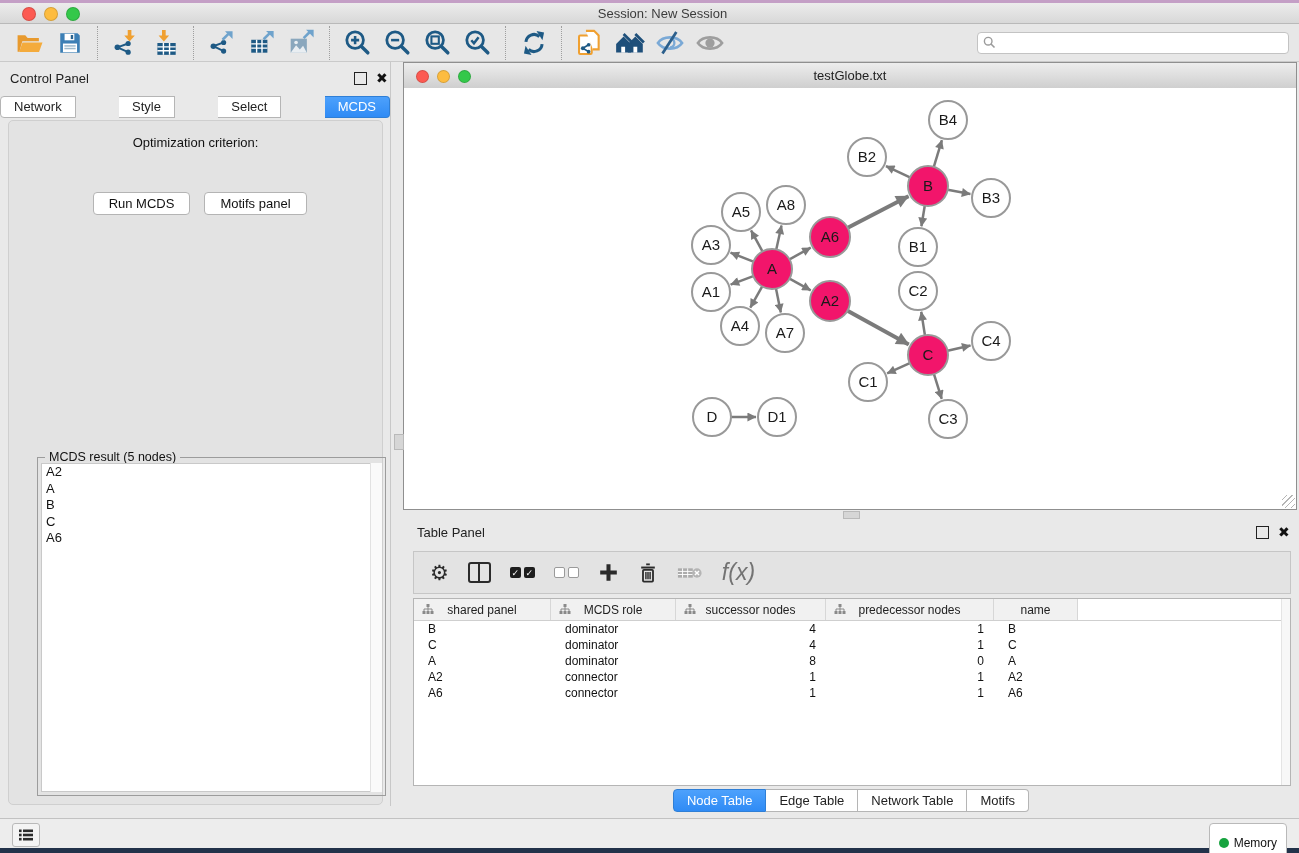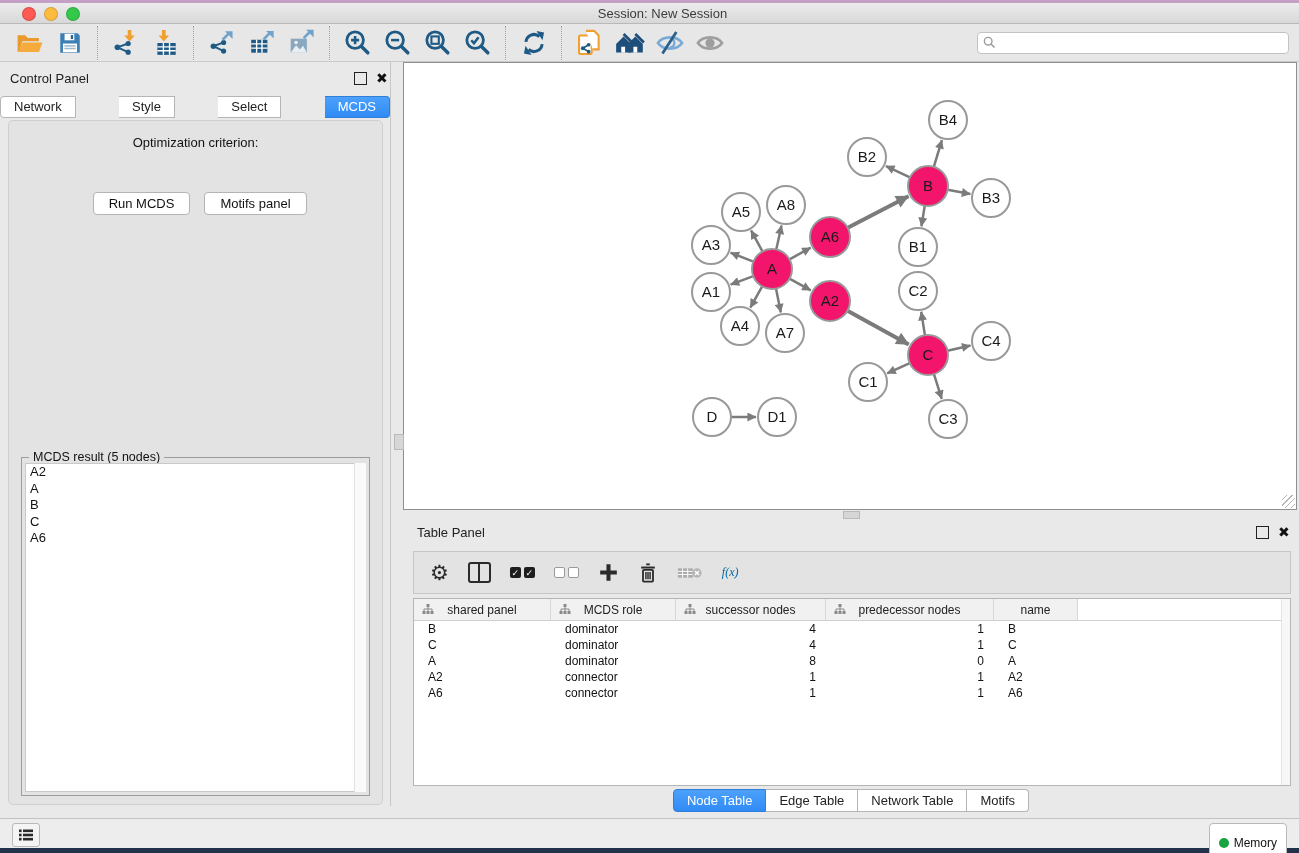--- a/index.html
+++ b/index.html
@@ -53,21 +53,21 @@
     border:1px solid #b2b2b2;border-radius:4px;box-sizing:border-box;display:flex;align-items:center;}
   .dropdown .dd-text{flex:1;font-size:13px;color:#111;padding-left:8px;white-space:nowrap;overflow:hidden;}
   .dd-stepper{width:19px;height:21px;background:linear-gradient(#6db2fa,#2e86f2);border-radius:0 3px 3px 0;
     display:flex;flex-direction:column;align-items:center;justify-content:center;gap:3px;}
   .dd-up{width:0;height:0;border-left:4px solid transparent;border-right:4px solid transparent;border-bottom:5px solid #fff;}
   .dd-down{width:0;height:0;border-left:4px solid transparent;border-right:4px solid transparent;border-top:5px solid #fff;}
   .cp-btn{position:absolute;top:71px;height:23px;background:#fff;border:1px solid #b4b4b4;border-radius:4px;
     font-size:13px;color:#111;display:flex;align-items:center;justify-content:center;box-sizing:border-box;}
   .btn-run{left:84px;width:97px;}
   .btn-close{left:195px;width:103px;}
-  .fieldset{position:absolute;left:12px;top:336px;width:347px;height:337px;border:1px solid #9c9c9c;}
+  .fieldset{position:absolute;left:28px;top:336px;width:347px;height:337px;border:1px solid #9c9c9c;}
   .legend{position:absolute;left:7px;top:-8px;background:#e3e3e3;padding:0 4px;font-size:12.5px;color:#111;}
   .mcds-list{position:absolute;left:3px;top:5px;right:3px;bottom:3px;background:#fff;border:1px solid #c9c9c9;overflow:hidden;}
   .mcds-scroll{position:absolute;right:0;top:0;bottom:0;width:11px;background:#fafafa;border-left:1px solid #e2e2e2;}
   .list-item{font-size:13px;color:#111;line-height:16.5px;padding-left:4px;}
 
   
   .net-win{position:absolute;left:403px;top:62px;width:894px;height:448px;background:#fff;
     border:1px solid #8f8f8f;box-sizing:border-box;}
   .net-title{position:absolute;left:0;top:0;right:0;height:25px;background:linear-gradient(#ededed,#cfcfcf);
     border-bottom:1px solid #a9a9a9;}
@@ -88,21 +88,21 @@
   .tp-toolbar{position:absolute;left:413px;top:551px;width:878px;height:43px;background:#e3e3e3;
     border:1px solid #c6c6c6;box-sizing:border-box;display:flex;align-items:center;gap:19px;padding-left:16px;}
   .tp-tool{display:flex;align-items:center;justify-content:center;height:30px;}
   .gear-glyph{font-family:"DejaVu Sans",sans-serif;font-size:21px;color:#2b2b2b;line-height:22px;}
   .cols-ic{width:19px;height:17px;border:2.5px solid #2b2b2b;border-radius:3px;position:relative;}
   .cols-ic:after{content:"";position:absolute;left:8px;top:0;bottom:0;width:2.5px;background:#2b2b2b;}
   .chk-pair{display:flex;gap:3px;}
   .chk{width:11px;height:11px;border-radius:2px;background:#1e1e1e;color:#fff;font-size:9px;
     display:flex;align-items:center;justify-content:center;font-weight:bold;}
   .unchk{width:11px;height:11px;border-radius:2px;background:#fff;border:1.5px solid #9a9a9a;box-sizing:border-box;}
-  .fx-label{font-family:Liberation Serif, serif;font-style:italic;font-size:12px;color:#0369a1;}
+  .fx-label{font-family:Liberation Sans, sans-serif;font-style:italic;font-size:23px;color:#737373;}
   .table-box{position:absolute;left:413px;top:598px;width:878px;height:188px;background:#fff;
     border:1px solid #b5b5b5;box-sizing:border-box;overflow:hidden;}
   .thead{display:flex;height:21px;background:#f1f1f1;border-bottom:1px solid #cfcfcf;}
   .th{position:relative;display:flex;align-items:center;justify-content:center;font-size:12px;color:#222;
     border-right:1px solid #d7d7d7;box-sizing:border-box;background:#f1f1f1;}
   .th .hier{position:absolute;left:8px;top:5px;}
   .col0{width:137px;}.col1{width:125px;}.col2{width:150px;}.col3{width:168px;}.col4{width:84px;}
   .tr{display:flex;height:16px;align-items:center;}
   .td{font-size:12px;color:#111;padding-left:14px;box-sizing:border-box;white-space:nowrap;}
   .td.num{text-align:right;padding-left:0;padding-right:10px;}
@@ -310,20 +310,28 @@
         <div class="list-item">A</div>
         <div class="list-item">B</div>
         <div class="list-item">C</div>
         <div class="list-item">A6</div>
       </div>
     <div class="mcds-scroll" style="position:absolute;right:3px;top:5px;bottom:3px;"></div>
   </div>
 </div>
 
 <div class="net-win">
+  <div class="net-title">
+    <div class="net-lights">
+      <div class="light red" style="width:11px;height:11px;"></div>
+      <div class="light yellow" style="width:11px;height:11px;"></div>
+      <div class="light green" style="width:11px;height:11px;"></div>
+    </div>
+    <div class="title">testGlobe.txt</div>
+  </div>
   <div class="net-canvas">
     <svg id="graph-svg" width="892" height="421" viewBox="0 0 892 421">
       <defs>
         <marker id="arrowN" viewBox="0 0 10 10" refX="9.5" refY="5" markerWidth="11" markerHeight="9" markerUnits="userSpaceOnUse" orient="auto">
             <path d="M0 0L10 5L0 10z" fill="#7b7b7b"></path>
           </marker>
         <marker id="arrowT" viewBox="0 0 10 10" refX="9.5" refY="5" markerWidth="16" markerHeight="13" markerUnits="userSpaceOnUse" orient="auto">
             <path d="M0 0L10 5L0 10z" fill="#7b7b7b"></path>
           </marker>
       </defs>

